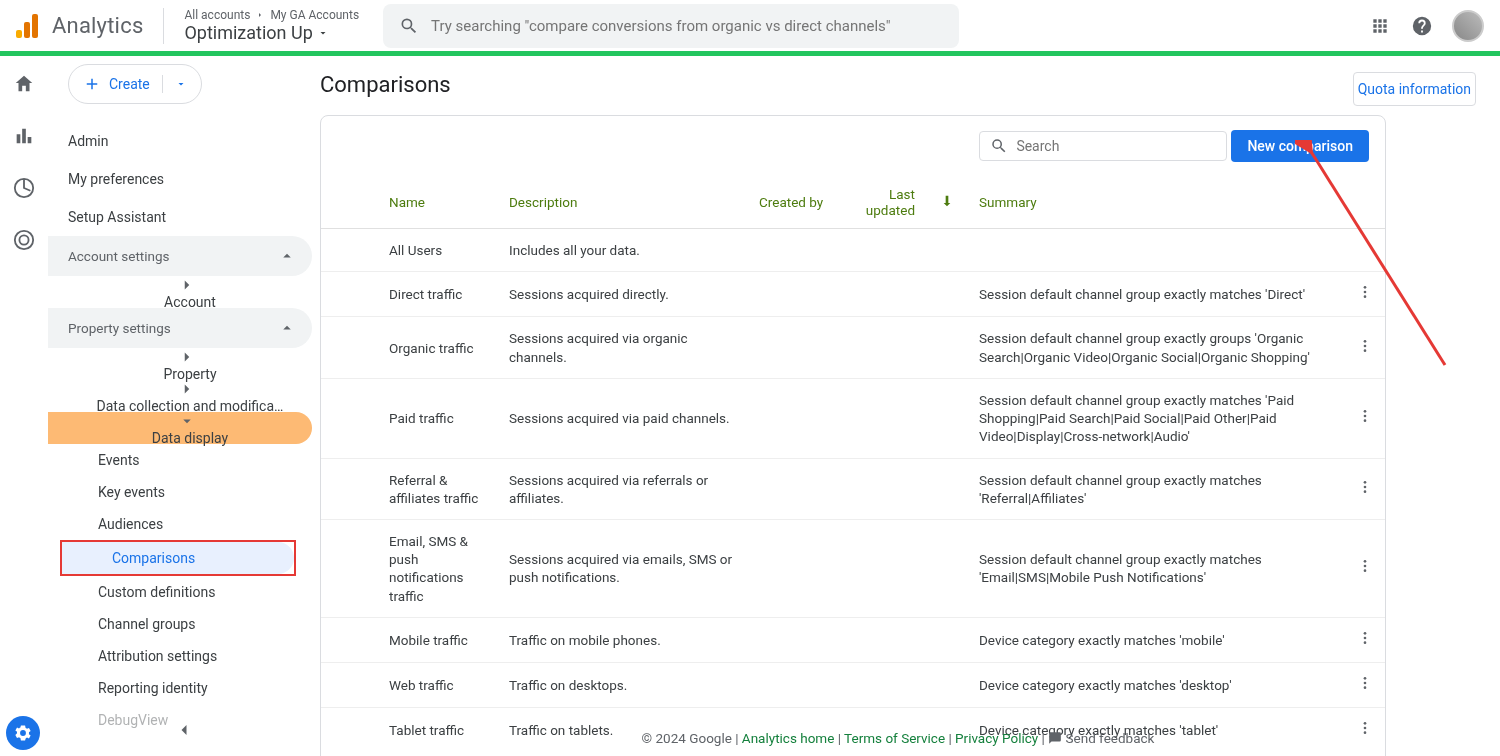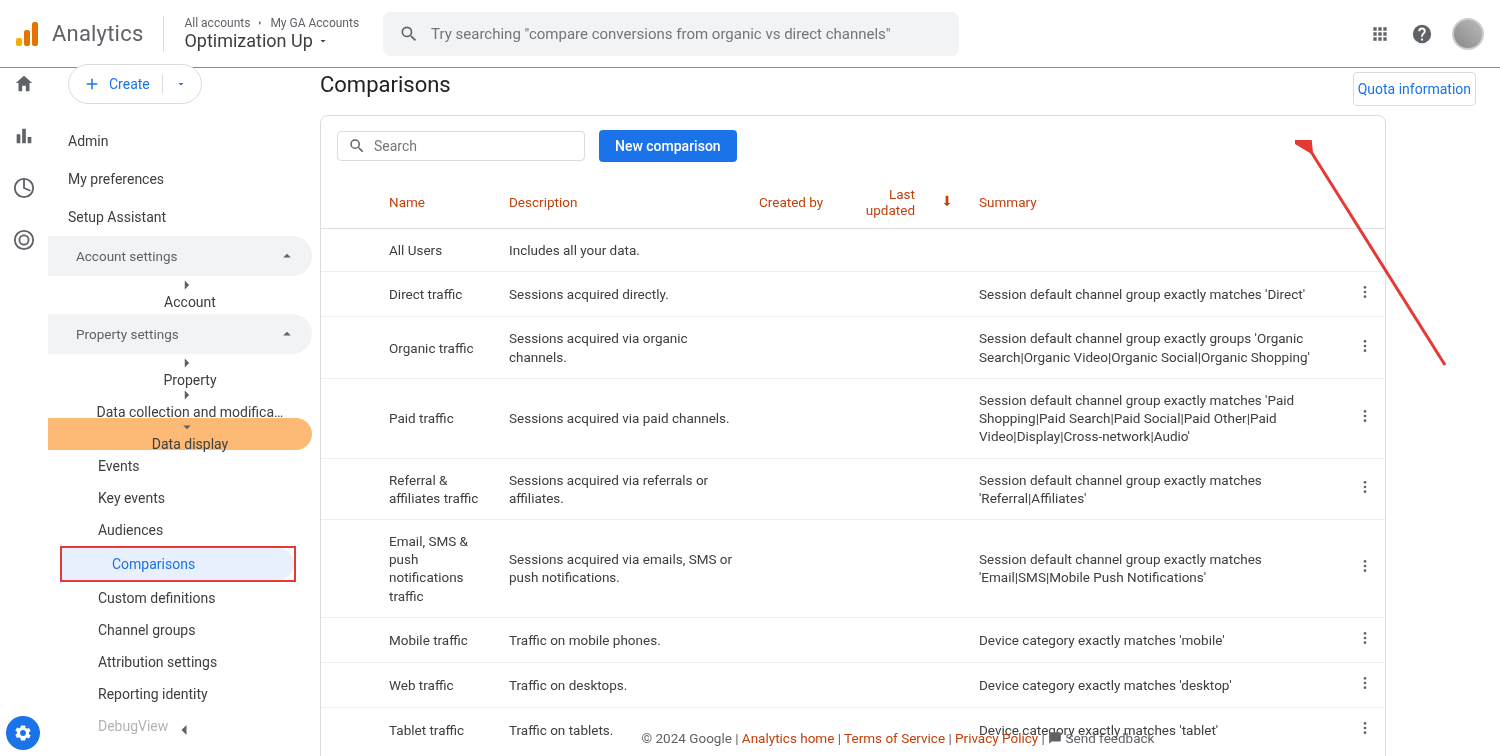--- a/index.html
+++ b/index.html
@@ -1,19 +1,19 @@
 <!DOCTYPE html>
 <html><head>
 <meta charset="utf-8">
 <style>
 * { box-sizing: border-box; margin:0; padding:0; font-family: "Google Sans", "Roboto", Arial, sans-serif; -webkit-font-smoothing:antialiased; }
 body { background:#fff; color:#202124; width:1500px; height:756px; overflow:hidden; position:relative; }
 
 
-.hdr { height:68px; display:flex; align-items:center; padding:0 16px; border-bottom:1px solid #22c55e; }
+.hdr { height:56px; display:flex; align-items:center; padding:0 16px; border-bottom:5px solid #22c55e; }
 .logo { width:24px; height:24px; margin-right:12px; display:flex; align-items:flex-end; gap:2px;}
 .logo .bar1{width:6px;height:8px;background:#f9ab00;border-radius:2px;}
 .logo .bar2{width:6px;height:16px;background:#e37400;border-radius:2px;}
 .logo .bar3{width:6px;height:24px;background:#e37400;border-radius:2px;}
 .brand { font-size:22px; color:#5f6368; letter-spacing:.2px; }
 .divider { width:1px; height:36px; background:#dadce0; margin:0 20px; }
 .crumbs { display:flex; flex-direction:column; }
 .crumbs-top { font-size:12px; color:#5f6368; display:flex; gap:6px; align-items:center;}
 .crumbs-bottom { font-size:18px; color:#3c4043; display:flex; align-items:center; gap:4px;}
 .crumbs-bottom svg{width:12px;height:12px;}
@@ -26,60 +26,60 @@
 
 .rail { position:absolute; left:0; top:52px; bottom:0; width:48px; border-right:0; display:flex; flex-direction:column; align-items:center; padding-top:20px; gap:28px; }
 .rail .ri{ width:24px; height:24px; color:#5f6368; display:flex; align-items:center; justify-content:center; }
 
 
 .sidebar { position:absolute; left:48px; top:52px; bottom:0; width:272px; padding-top:12px; overflow:visible; }
 .create-btn { margin-left:20px; display:inline-flex; align-items:center; gap:8px; border:1px solid #dadce0; border-radius:22px; padding:10px 14px; color:#1a73e8; font-size:14px; background:#fff; }
 .create-btn .sep{ width:1px; height:18px; background:#dadce0; margin:0 4px;}
 .side-section{ margin-top:18px; padding-left:20px;}
 .side-item{ font-size:14px; color:#3c4043; padding:11px 0 11px 0; cursor:pointer;}
-.side-group{ display:flex; align-items:center; justify-content:space-between; padding:11px 16px 11px 28px; font-size:13.5px; color:#5f6368; border-radius:0 24px 24px 0; margin-right:8px;}
+.side-group{ display:flex; align-items:center; justify-content:space-between; padding:11px 16px 11px 20px; font-size:13.5px; color:#5f6368; border-radius:0 24px 24px 0; margin-right:8px;}
 .side-group.grey{ background:#f1f3f4; }
 .side-sub{ padding-left:36px; font-size:14px; color:#3c4043; height:32px; display:flex; align-items:center; cursor:pointer; border-radius:0 24px 24px 0; margin-right:8px; }
 .side-sub.chev{padding-left:20px;}
 .side-sub.strong{ background:#fdba74; }
 .side-leaf{ padding-left:50px; font-size:14px; color:#3c4043; height:32px; display:flex; align-items:center; border-radius:0 24px 24px 0; margin-right:8px; }
 .side-leaf.active{ background:#e8f0fe; color:#1a73e8; }
 .highlight-box{ border:2px solid #e53935; margin-right:24px; margin-left:12px;}
 .collapse-btn{ position:absolute; bottom:14px; left:50%; transform:translateX(-50%); width:24px; height:24px; display:flex; align-items:center; justify-content:center; color:#5f6368;}
 
 
 .main{ position:absolute; left:320px; top:52px; right:0; bottom:0; padding:20px 24px 0 0;}
 .page-title{ font-size:22px; font-weight:400; color:#202124; }
 .quota-btn{ float:right; border:1px solid #dadce0; border-radius:4px; padding:8px 4px; color:#1a73e8; font-size:14px; background:#fff;}
 .card{ margin-top:18px; border:1px solid #dadce0; border-radius:8px; background:#fff; width:1066px;}
-.card-top{ display:flex; justify-content:flex-start; align-items:center; gap:14px; padding:14px 16px;}
+.card-top{ display:flex; justify-content:flex-end; align-items:center; gap:4px; padding:14px 16px;}
 .tbl-search{ width:248px; height:30px; border:1px solid #dadce0; border-radius:4px; display:flex; align-items:center; padding:0 10px; color:#5f6368; font-size:14px;}
 .tbl-search input{ border:none; outline:none; flex:1; margin-left:8px; font-size:14px;}
 .new-btn{ background:#1a73e8; color:#fff; border:none; border-radius:4px; padding:8px 16px; font-size:14px; font-weight:500;}
 
 
 .tbl{ width:100%; border-collapse:collapse; font-size:13.5px; color:#3c4043;}
-.tbl th{ text-align:left; font-weight:400; color:#c2410c; padding:10px 12px; border-bottom:1px solid #e0e0e0;}
+.tbl th{ text-align:left; font-weight:400; color:#4d7c0f; padding:10px 12px; border-bottom:1px solid #e0e0e0;}
 .tbl th.name{ width:176px; padding-left:68px;}
 .tbl th.desc{ width:250px;}
 .tbl th.created{ width:90px;}
 .tbl th.last{ width:90px; text-align:right;}
 .tbl th.sort{ width:24px;}
 .tbl th.sum{}
 .tbl td{ padding:12px 12px; border-bottom:1px solid #eee; vertical-align:middle; line-height:1.35;}
 .tbl td.name{ padding-left:68px;}
 .tbl td.act{ width:40px; text-align:center; color:#5f6368;}
 .tbl tr:last-child td{border-bottom:none;}
 
 
 .card-foot{ display:flex; justify-content:flex-end; align-items:center; gap:22px; padding:14px 20px; color:#5f6368; font-size:13px;}
 
 
 .page-foot{ position:absolute; bottom:10px; left:320px; right:24px; text-align:center; font-size:13.5px; color:#5f6368;}
-.page-foot a{ color:#c2410c; text-decoration:none;text-align:right; }
+.page-foot a{ color:#15803d; text-decoration:none;text-align:right; }
 
 
 .arrow-svg{ position:absolute; top:140px; left:1295px; width:160px; height:230px; pointer-events:none;}
 
 .gear-badge{ position:absolute; left:6px; bottom:6px; width:34px; height:34px; border-radius:50%; background:#1a73e8; display:flex; align-items:center; justify-content:center; color:#fff;}
 
 svg{ fill:currentColor; }
 .chev{ display:flex; align-items:center;flex-direction:column;}
 .chev svg{ width:18px; height:18px; margin-right:6px; color:#5f6368; flex:none;}
 </style>
@@ -177,21 +177,21 @@
         <path d="M7 14l5-5 5 5z"></path>
       </svg>
   </div>
   <div class="side-sub chev">
     <svg viewBox="0 0 24 24">
         <path d="M9 6l6 6-6 6z"></path>
       </svg>
     <span>Account</span>
   </div>
 
-  <div class="side-group grey" style="margin-top:6px;">
+  <div class="side-group grey" style="">
     <span>Property settings</span>
     <svg width="18" height="18" viewBox="0 0 24 24">
         <path d="M7 14l5-5 5 5z"></path>
       </svg>
   </div>
   <div class="side-sub chev">
       <svg viewBox="0 0 24 24">
         <path d="M9 6l6 6-6 6z"></path>
       </svg>
       <span>Property</span>

